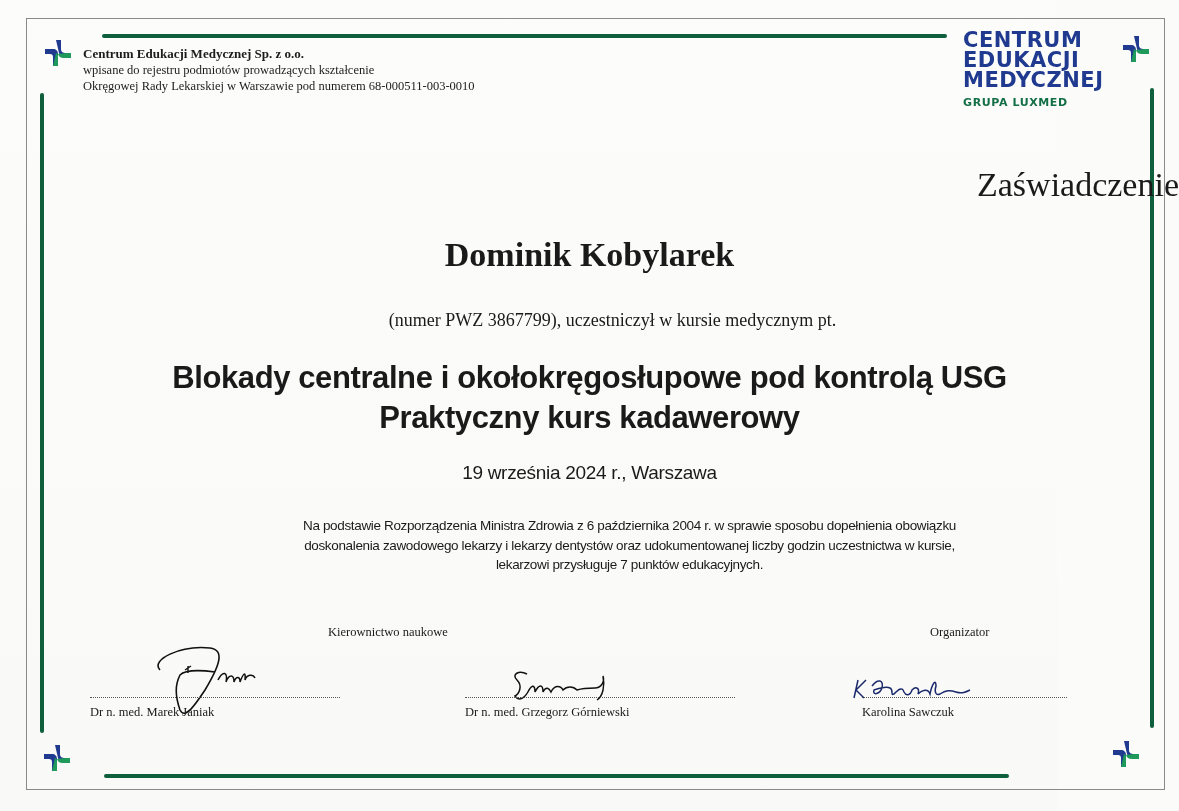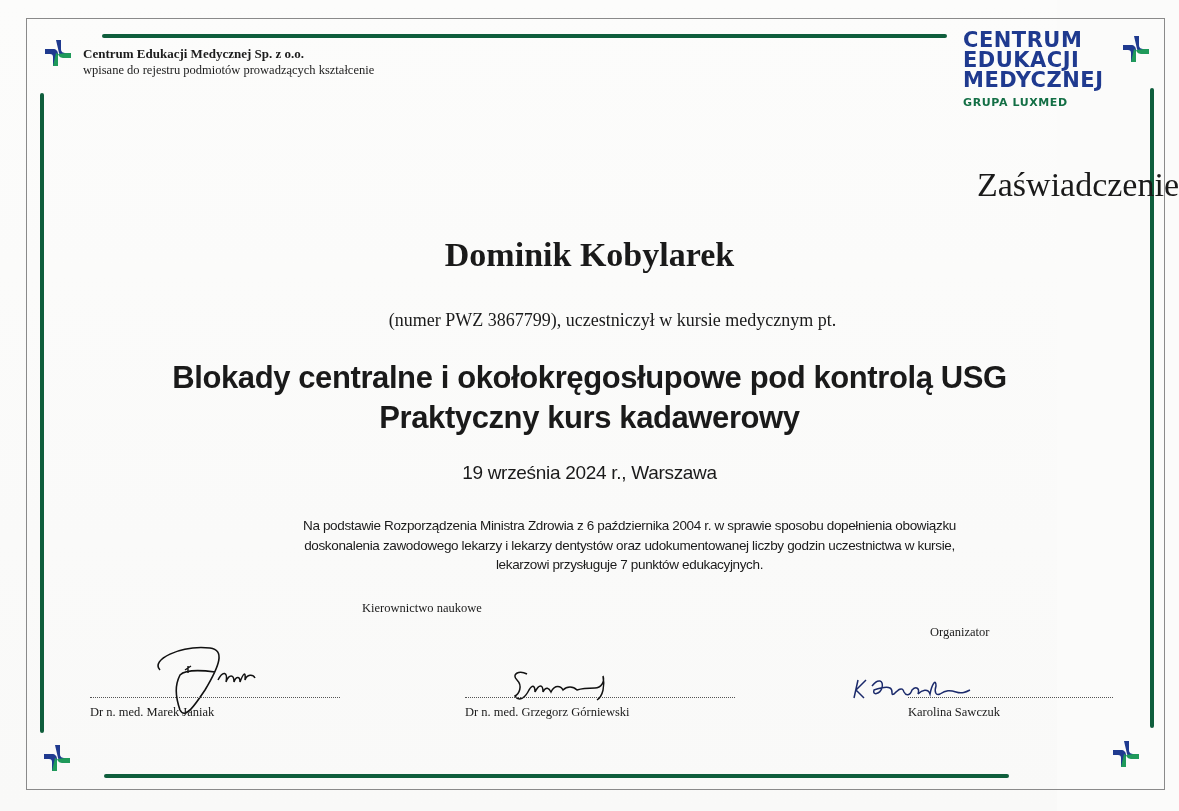--- a/index.html
+++ b/index.html
@@ -172,20 +172,21 @@
   <svg class="cross" style="left:1111px; top:739px;" viewBox="0 0 30 30">
     <path d="M13 2 h5 v9 c0 3 2 4 5 4 h5 v5 h-5 c-4 0 -6 -2 -7 -5" fill="#1f3a8f"></path>
     <path d="M2 11 h8 c3 0 5 2 5 5 v12 h-5 v-9 c0 -2 -1 -3 -3 -3 h-5z" fill="#1f3a8f"></path>
     <path d="M15 16 c1 3 3 4 6 4 h7 v-5 h-5" fill="#1f9a5a"></path>
     <path d="M10 28 h5 v-10 c0 -2 -1 -3 -2 -3" fill="#1f9a5a"></path>
   </svg>
 
   <div class="org-block">
     <div class="org-name">Centrum Edukacji Medycznej Sp. z o.o.</div>
     <div>wpisane do rejestru podmiotów prowadzących kształcenie</div>
+    <div>Okręgowej Rady Lekarskiej w Warszawie pod numerem 68-000511-003-0010</div>
   </div>
 
   <div class="brand-logo">
     <div class="line">CENTRUM</div>
     <div class="line">EDUKACJI</div>
     <div class="line">MEDYCZNEJ</div>
     <div class="sub">GRUPA LUXMED</div>
   </div>
 
   <div class="center doc-title">Zaświadczenie</div>
@@ -198,21 +199,21 @@
   </div>
 
   <div class="center date-place">19 września 2024 r., Warszawa</div>
 
   <div class="center legal">
     <div>Na podstawie Rozporządzenia Ministra Zdrowia z 6 października 2004 r. w sprawie sposobu dopełnienia obowiązku</div>
     <div>doskonalenia zawodowego lekarzy i lekarzy dentystów oraz udokumentowanej liczby godzin uczestnictwa w kursie,</div>
     <div>lekarzowi przysługuje 7 punktów edukacyjnych.</div>
   </div>
 
-  <div class="section-label" style="left:328px; top:601px;margin-left:34px;">Kierownictwo naukowe</div>
+  <div class="section-label" style="left:328px; top:625px;">Kierownictwo naukowe</div>
   <div class="section-label" style="left:930px; top:625px;">Organizator</div>
 
   <svg class="signature" style="left:140px; top:640px;" width="135" height="85" viewBox="0 0 135 85">
     <path d="M20 30 C 10 20, 40 5, 70 8 C 85 10, 80 25, 65 50 C 55 65, 45 80, 40 70 C 35 55, 35 45, 40 35 C 45 30, 60 30, 75 32" fill="none" stroke="#111" stroke-width="1.6"></path>
     <path d="M45 30 l6 -4 M48 26 l0 7" stroke="#111" stroke-width="1.4"></path>
     <path d="M78 40 c5 -10 10 -8 8 2 c3 -8 8 -8 8 0 c2 -6 6 -6 6 0 c3 -8 6 -12 5 -2 c2 -6 8 -6 10 -2" fill="none" stroke="#111" stroke-width="1.5"></path>
   </svg>
 
   <svg class="signature" style="left:505px; top:664px;" width="130" height="42" viewBox="0 0 130 42">
     <path d="M22 10 C 14 6, 6 10, 12 16 C 18 22, 14 30, 10 32 C 14 38, 20 34, 24 26 c4 -6 6 -4 6 2 c4 -8 8 -8 8 0 c3 -6 6 -4 8 0 c4 -8 10 -6 12 -2 c4 -4 10 -4 14 0 c6 -2 12 -2 18 -2 c6 0 10 -6 8 -12 c2 10 0 20 -6 24" fill="none" stroke="#111" stroke-width="1.5"></path>
@@ -226,18 +227,18 @@
   <div class="sig-block" style="left:90px; top:697px; width:250px;">
     <div class="sig-line"></div>
     <div class="sig-name">Dr n. med. Marek Janiak</div>
   </div>
 
   <div class="sig-block" style="left:465px; top:697px; width:270px;">
     <div class="sig-line"></div>
     <div class="sig-name">Dr n. med. Grzegorz Górniewski</div>
   </div>
 
-  <div class="sig-block" style="left:908px; top:697px; width:205px;">
+  <div class="sig-block" style="left:862px; top:697px; width:205px;">
     <div class="sig-line"></div>
     <div class="sig-name">Karolina Sawczuk</div>
   </div>
 
 </div>
 
 </body></html>

